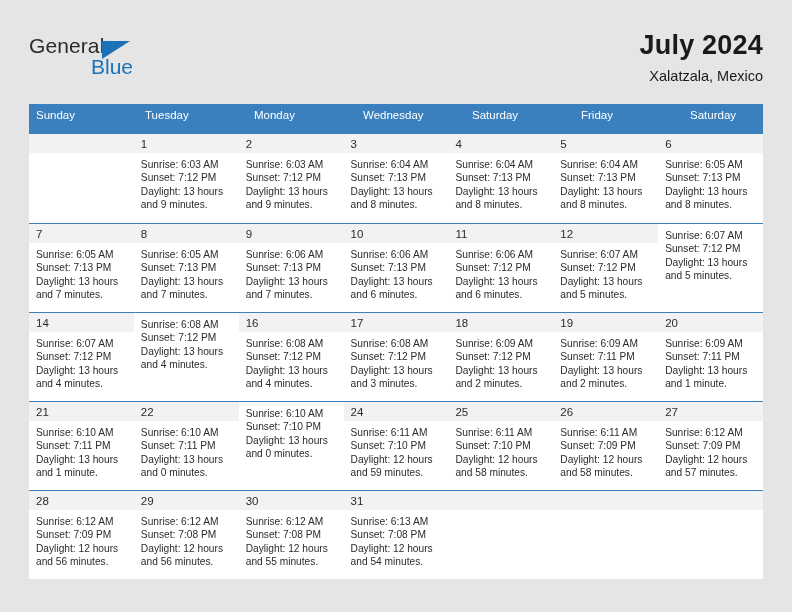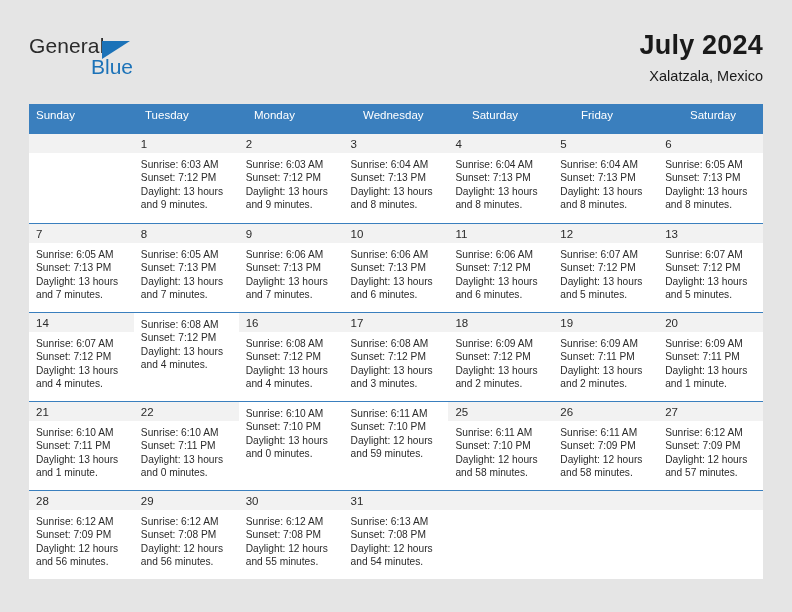--- a/index.html
+++ b/index.html
@@ -272,21 +272,20 @@
           <div class="day-cell">
             <div class="day-num-band"><span class="day-num">12</span></div>
             <div class="day-body">
               <div class="day-line">Sunrise: 6:07 AM</div>
               <div class="day-line">Sunset: 7:12 PM</div>
               <div class="day-line">Daylight: 13 hours</div>
               <div class="day-line">and 5 minutes.</div>
             </div>
           </div>
           <div class="day-cell">
-            <div class="day-num-band"><span class="day-num">13</span></div>
             <div class="day-body">
               <div class="day-line">Sunrise: 6:07 AM</div>
               <div class="day-line">Sunset: 7:12 PM</div>
               <div class="day-line">Daylight: 13 hours</div>
               <div class="day-line">and 5 minutes.</div>
             </div>
           </div>
         </div>
         <div class="week-row">
           <div class="day-cell">
@@ -373,20 +372,21 @@
           </div>
           <div class="day-cell">
             <div class="day-body">
               <div class="day-line">Sunrise: 6:10 AM</div>
               <div class="day-line">Sunset: 7:10 PM</div>
               <div class="day-line">Daylight: 13 hours</div>
               <div class="day-line">and 0 minutes.</div>
             </div>
           </div>
           <div class="day-cell">
+            <div class="day-num-band"><span class="day-num">24</span></div>
             <div class="day-body">
               <div class="day-line">Sunrise: 6:11 AM</div>
               <div class="day-line">Sunset: 7:10 PM</div>
               <div class="day-line">Daylight: 12 hours</div>
               <div class="day-line">and 59 minutes.</div>
             </div>
           </div>
           <div class="day-cell">
             <div class="day-num-band"><span class="day-num">25</span></div>
             <div class="day-body">

